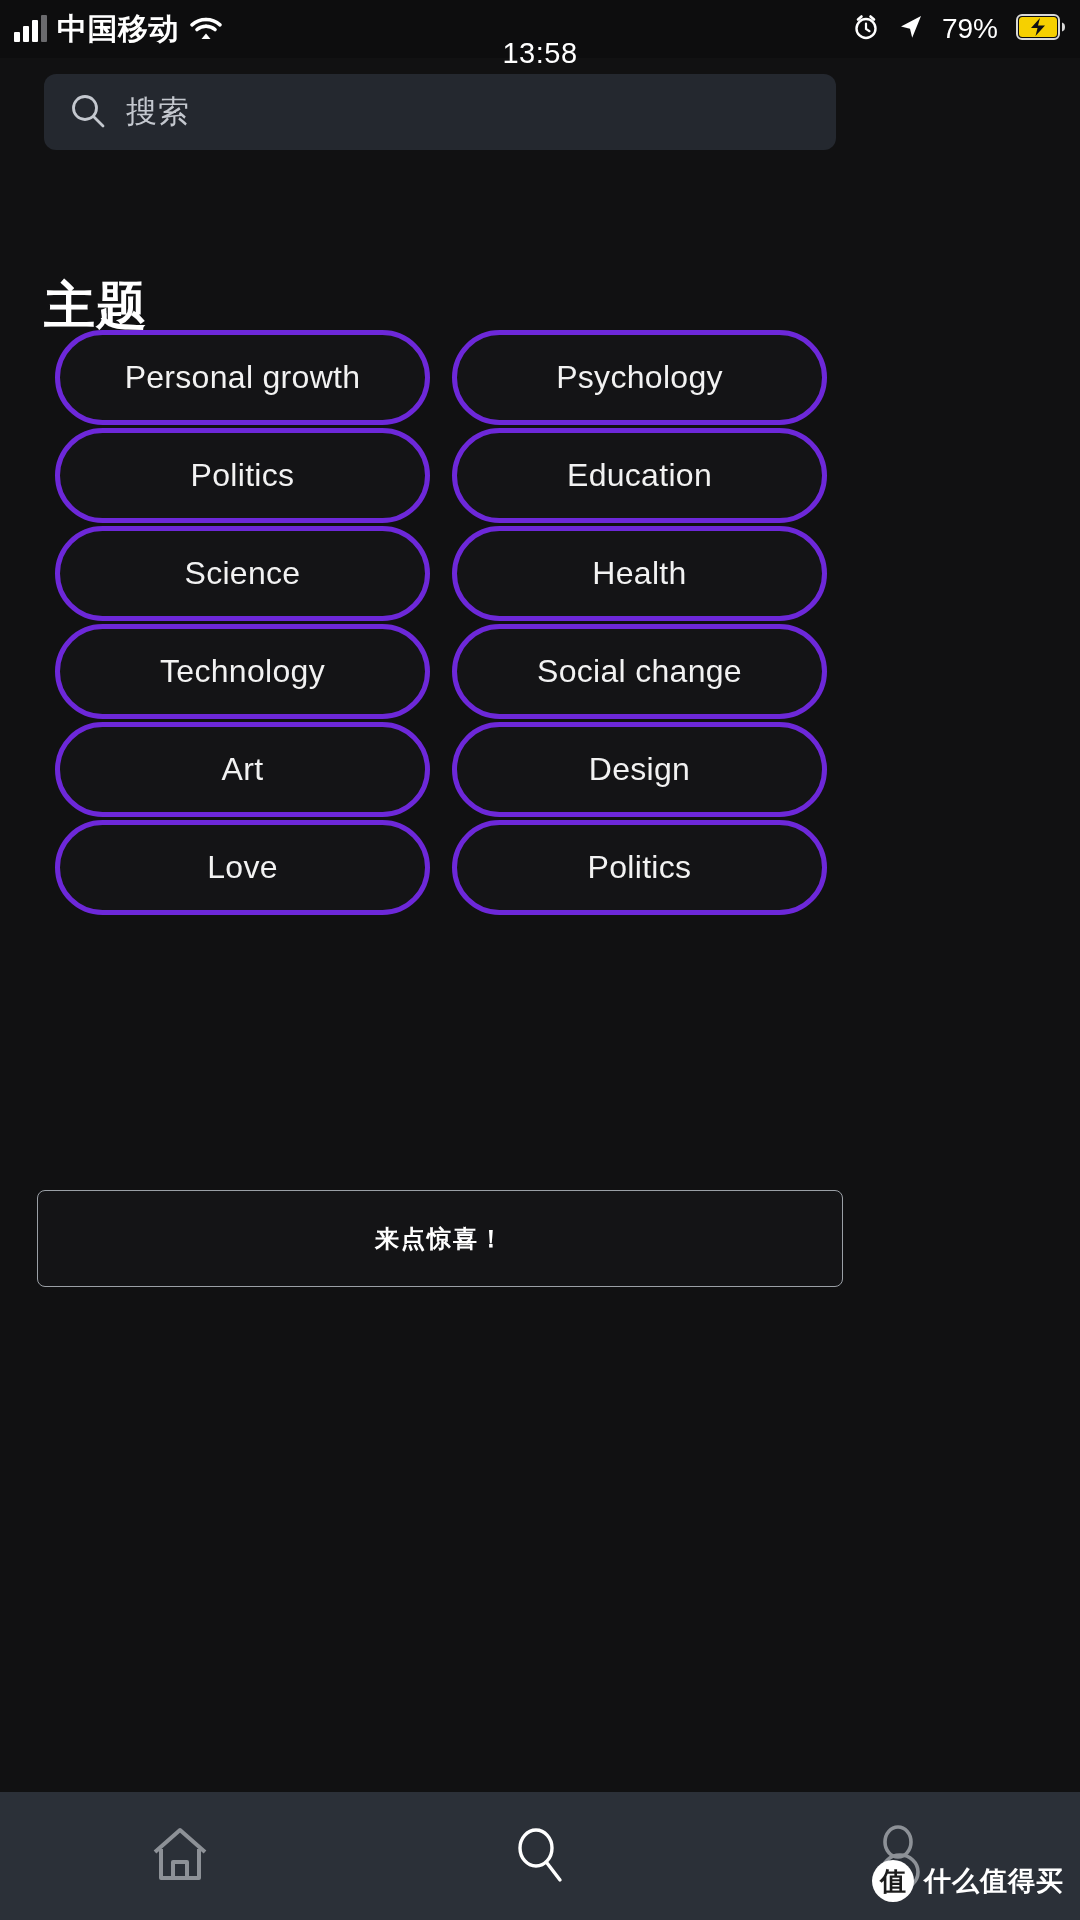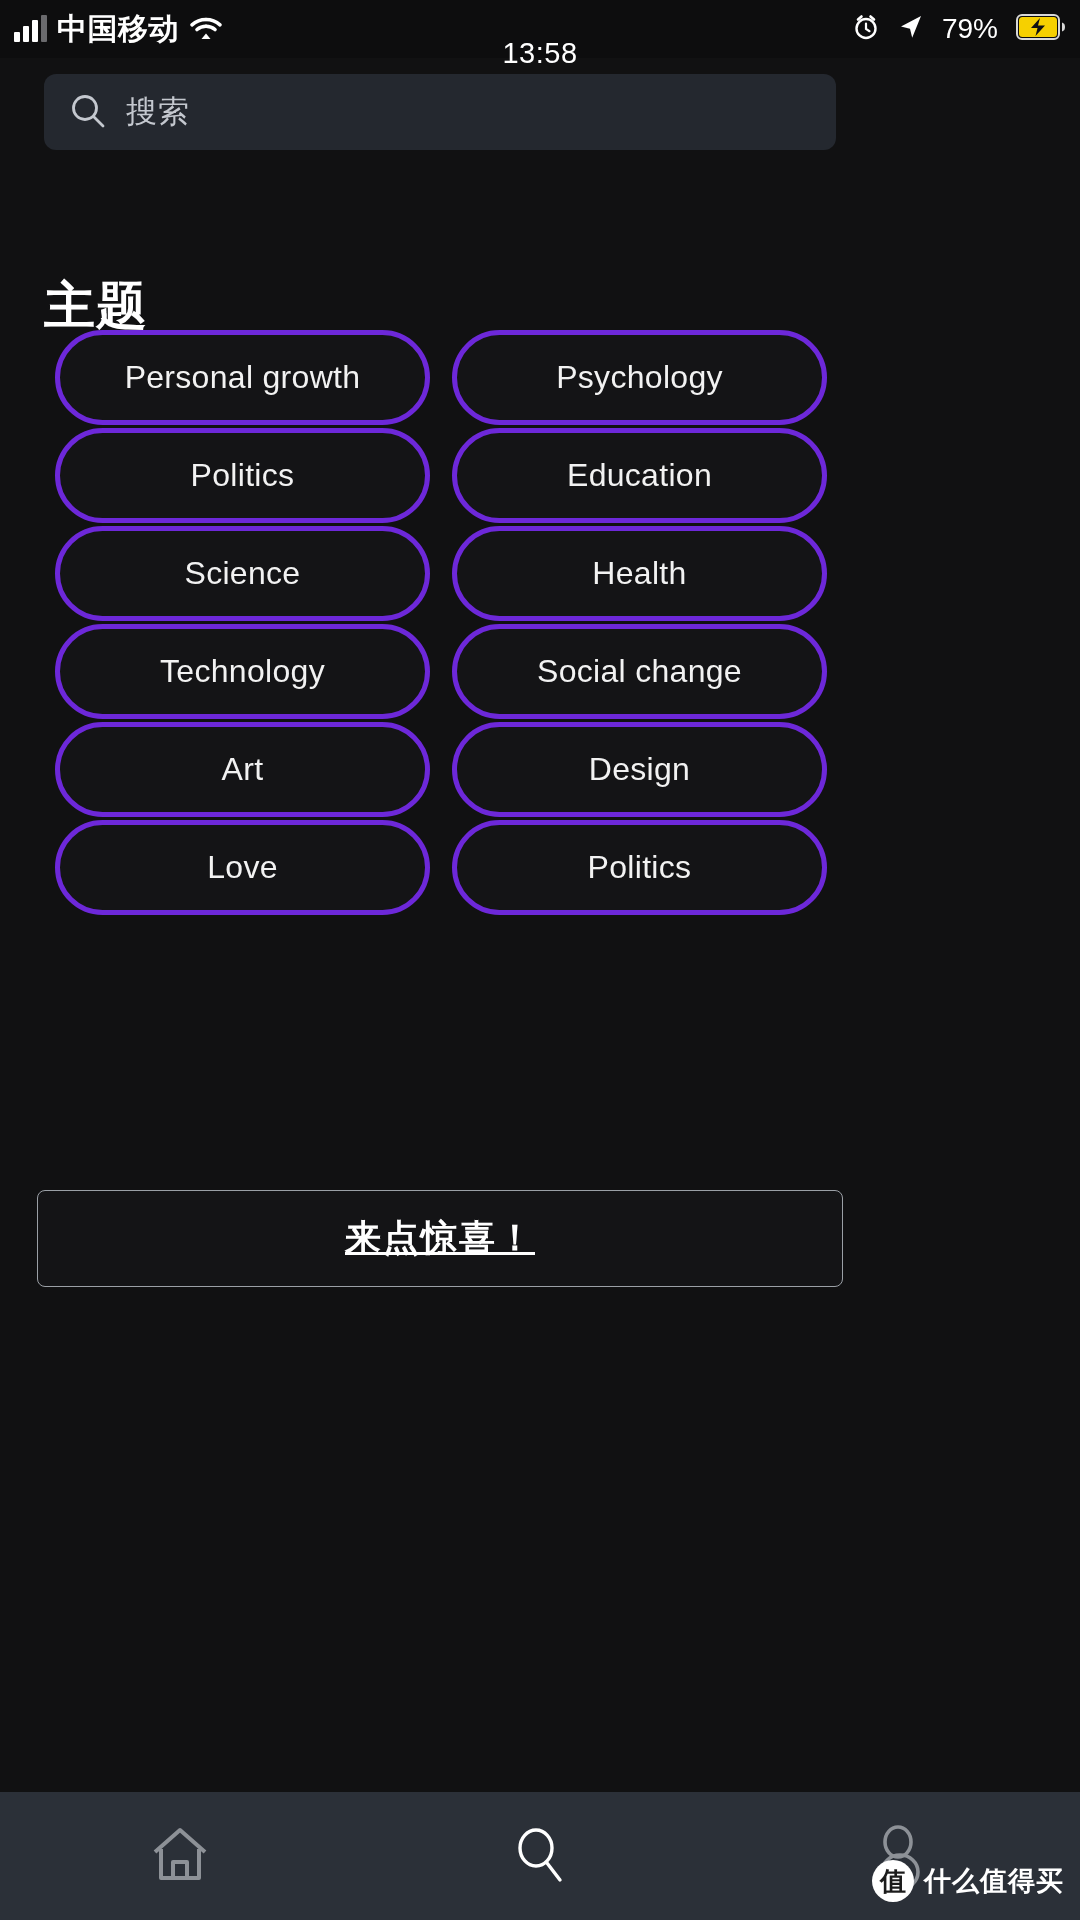--- a/index.html
+++ b/index.html
@@ -137,25 +137,24 @@
     width: 806px; height: 97px;
     border: 1px solid #9ba0a6;
     border-radius: 8px;
     background: #141416;
     display: flex;
     align-items: center;
     justify-content: center;
     box-sizing: border-box;
   }
   .surprise-label {
-    font-size: 36px;
+    font-size: 24px;
     font-weight: 600;
     color: #ffffff;
     letter-spacing: 2px;
-    text-decoration: underline;
   }
 
   
   .bottom-nav {
     position: absolute;
     left: 0; bottom: 0;
     width: 1080px; height: 128px;
     background: #2b3038;
     display: flex;
     align-items: center;

